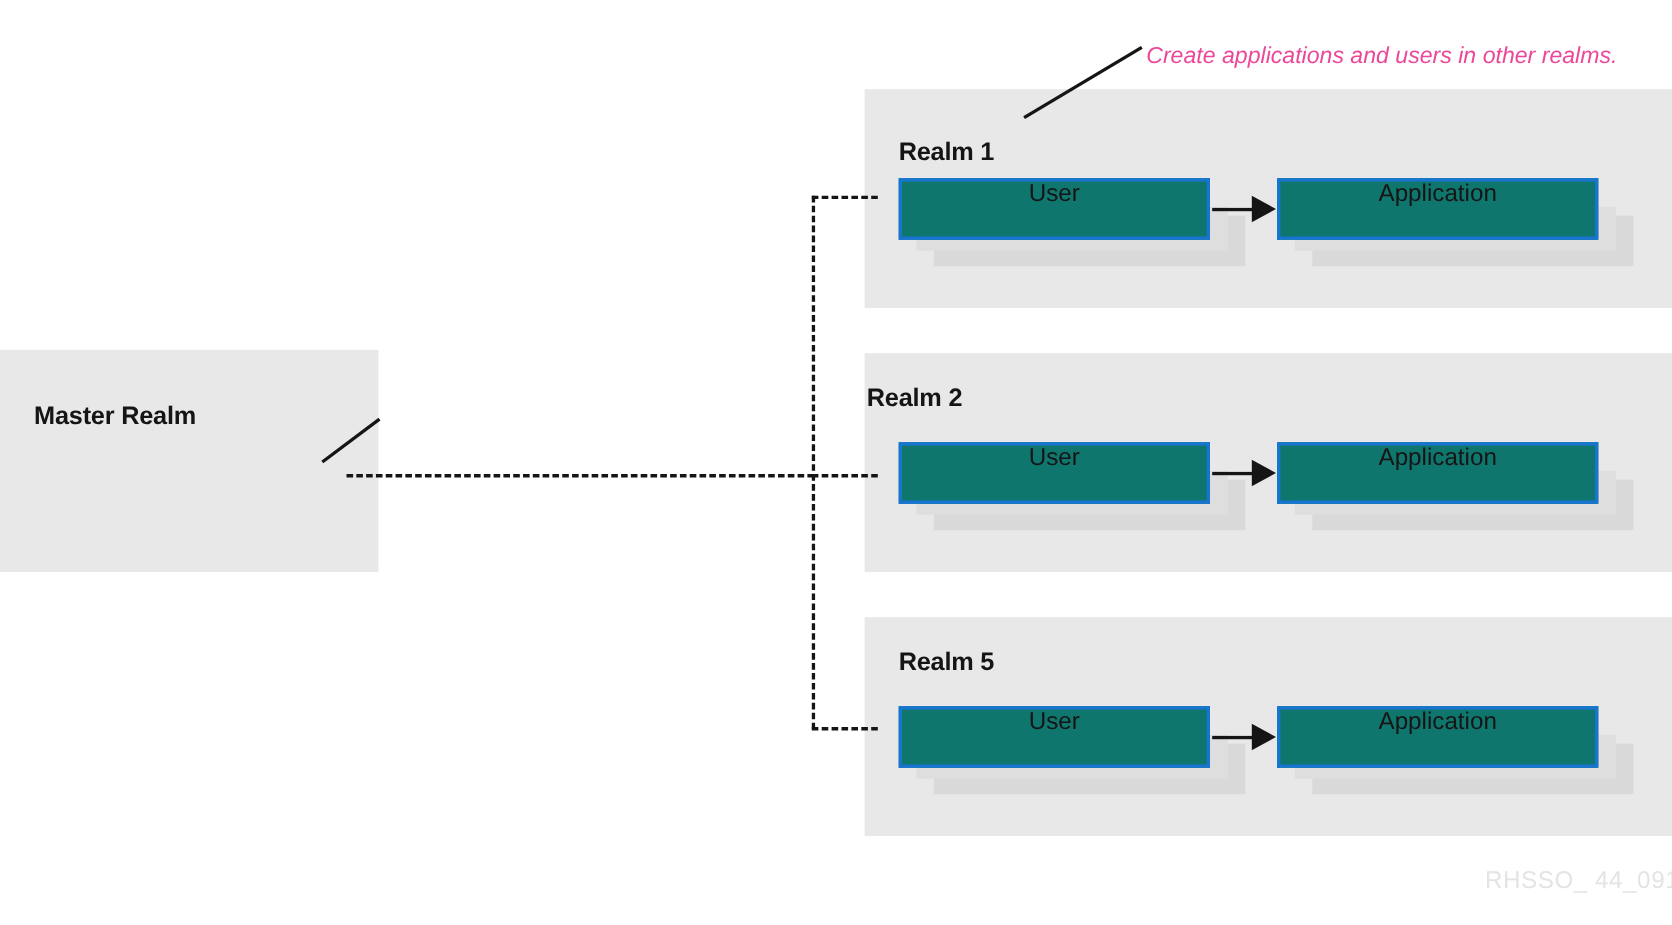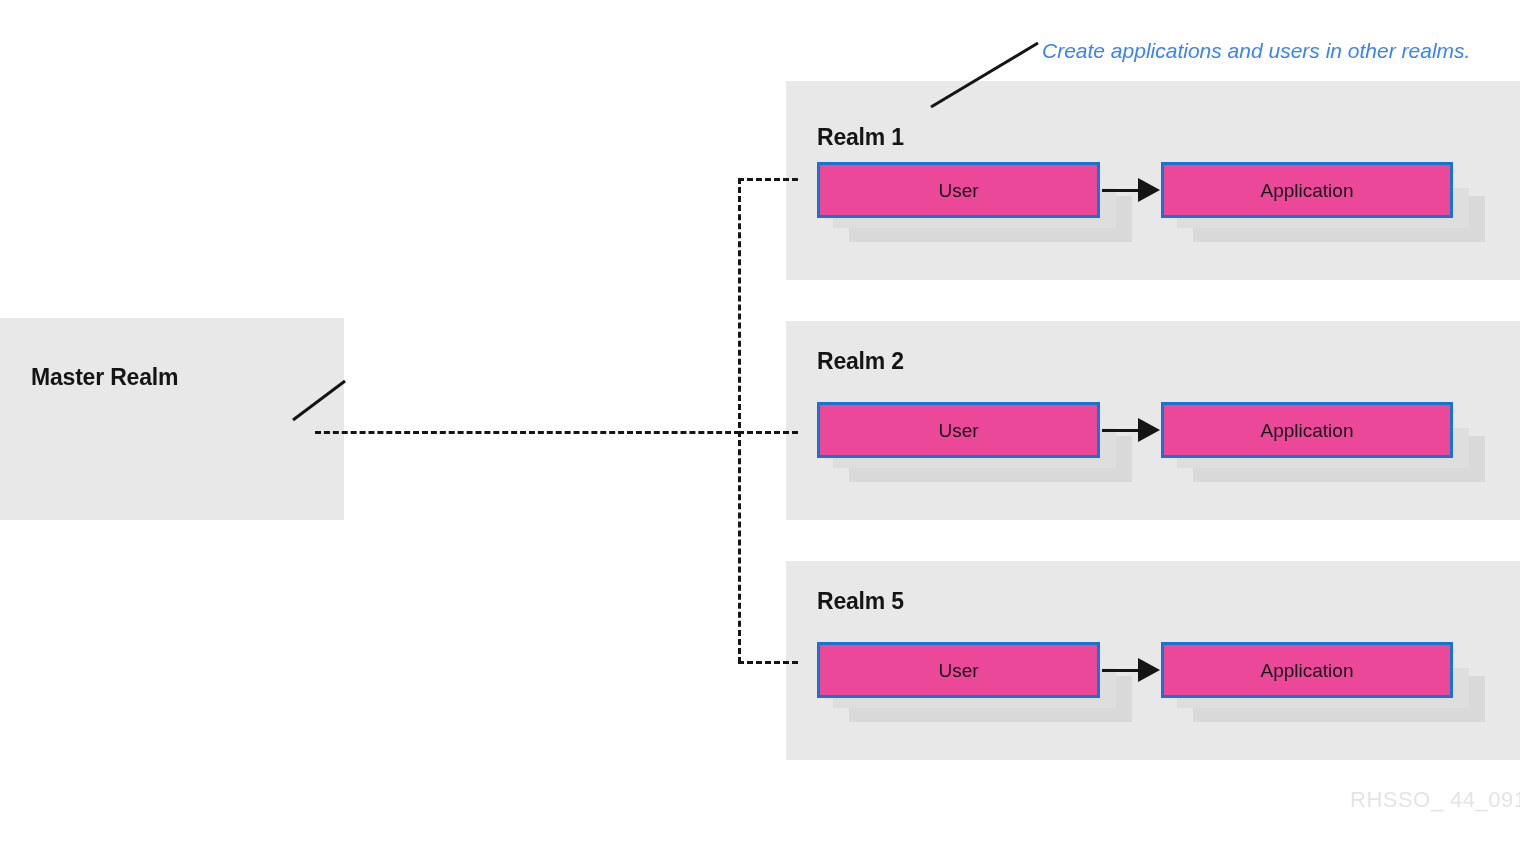--- a/index.html
+++ b/index.html
@@ -30,26 +30,25 @@
     font-weight: bold;
     color: #151515;
     letter-spacing: -0.2px;
     white-space: nowrap;
   }
 
   
   .node {
     position: absolute;
     box-sizing: border-box;
-    background: #ec4899;
+    background: #0f766e;
     border: 3px solid #1874d1;
     display: flex;
-    align-items: center;
     justify-content: center;
-    font-size: 19px;
+    font-size: 22px;
     color: #151515;
     z-index: 4;
   }
   .node-label {
     line-height: 1;
   }
 
   
   .stack {
     position: absolute;
@@ -87,21 +86,21 @@
     width: 0;
     border-left: 3px dashed #151515;
     z-index: 1;
   }
 
   
   .callout {
     position: absolute;
     font-size: 21px;
     font-style: italic;
-    color: #3b82f6;
+    color: #ec4899;
     line-height: 1.18;
     white-space: pre-line;
     z-index: 6;
   }
   .leader {
     position: absolute;
     z-index: 6;
     overflow: visible;
   }
 
@@ -156,21 +155,21 @@
     <span class="node-label">Application</span>
   </div>
 
   <svg class="leader" style="left:928px; top:38px; width:115px; height:72px;" viewBox="0 0 115 72">
     <line x1="3" y1="69" x2="110" y2="5" stroke="#151515" stroke-width="3"></line>
   </svg>
   <div class="callout" style="left:1042px; top:39px; width:470px;">Create applications and users in other realms.</div>
 
   <div class="panel" style="left:786px; top:321px; width:734px; height:199px;">
   </div>
-  <div class="panel-title" style="left:817px; top:348px;text-align:center;">Realm 2</div>
+  <div class="panel-title" style="left:788px; top:348px;text-align:center;">Realm 2</div>
 
   <div class="stack s2" style="left:849px; top:436px; width:283px; height:46px;"></div>
   <div class="stack s1" style="left:833px; top:428px; width:283px; height:40px;"></div>
   <div class="node" style="left:817px; top:402px; width:283px; height:56px;">
     <span class="node-label">User</span>
   </div>
 
   <div class="arrow-line" style="left:1102px; top:429px; width:40px;"></div>
   <div class="arrow-head" style="left:1138px; top:418px;"></div>
 

